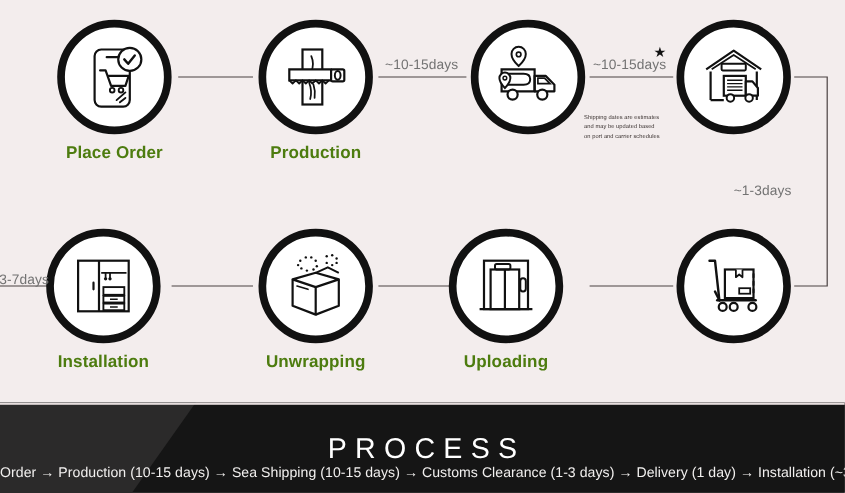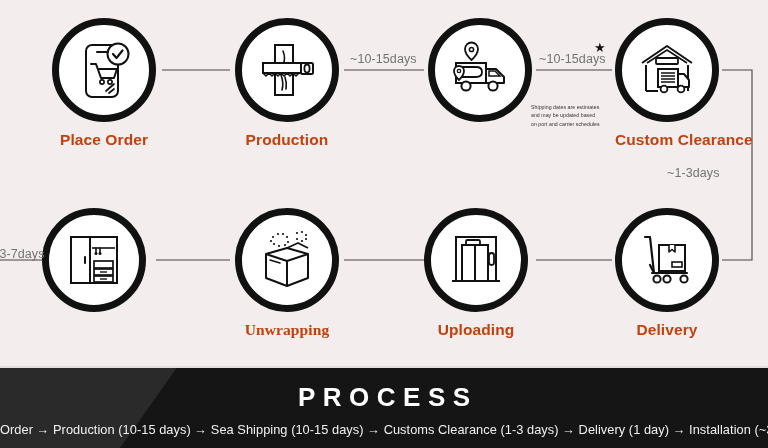--- a/index.html
+++ b/index.html
@@ -50,21 +50,21 @@
     justify-content: center;
     position: relative;
   }
   .circle svg {
     display: block;
   }
   .node-label {
     margin-top: 9px;
     font-size: 15.5px;
     font-weight: bold;
-    color: #c2410c;
+    color: #4d7c0f;
     letter-spacing: 0.1px;
     white-space: nowrap;
   }
 
   
   .duration {
     position: absolute;
     font-size: 12.5px;
     color: #737373;
     white-space: nowrap;
@@ -104,27 +104,27 @@
     width: 768px;
     height: 82px;
   }
   .banner-inner {
     position: relative;
     width: 768px;
     height: 82px;
   }
   .banner-title {
     position: absolute;
-    top: 16px;
+    top: 26px;
     left: 0;
     width: 768px;
     text-align: center;
     color: #FFFFFF;
     font-size: 26px;
-    font-weight: bold;
+    font-weight: normal;
     letter-spacing: 7.5px;
     text-indent: 7.5px;
   }
   .banner-summary {
     position: absolute;
     top: 56px;
     left: 0;
     width: 768px;
     text-align: center;
     color: #F2F0EF;
@@ -228,21 +228,20 @@
         <path d="M10 24 v26" stroke="#111" stroke-width="2"></path>
         <path d="M52 24 v26" stroke="#111" stroke-width="2"></path>
         <path d="M10 50 h12" stroke="#111" stroke-width="2"></path>
         <rect x="22" y="28" width="20" height="18" fill="#fff" stroke="#111" stroke-width="2"></rect>
         <path d="M25 32 h14 M25 35 h14 M25 38 h14 M25 41 h14" stroke="#111" stroke-width="1.3"></path>
         <path d="M42 33 h6 l5 6 v7 h-11 z" fill="#fff" stroke="#111" stroke-width="2" stroke-linejoin="round"></path>
         <circle cx="28" cy="48" r="3.4" fill="#fff" stroke="#111" stroke-width="1.8"></circle>
         <circle cx="45" cy="48" r="3.4" fill="#fff" stroke="#111" stroke-width="1.8"></circle>
       </svg>
     </div>
-    <div class="node-label">Custom Clearance</div>
   </div>
 
   <div class="duration" style="left:667px; top:166px;text-align:center;">~1-3days</div>
 
   <div class="node" style="left:42px; top:208px;">
     <div class="circle">
       <svg width="58" height="58" viewBox="0 0 58 58">
         <rect x="6" y="6" width="46" height="46" fill="none" stroke="#111" stroke-width="2"></rect>
         <line x1="25" y1="6" x2="25" y2="52" stroke="#111" stroke-width="2"></line>
         <line x1="20" y1="26" x2="20" y2="32" stroke="#111" stroke-width="2" stroke-linecap="round"></line>
@@ -250,25 +249,26 @@
         <path d="M31 17 v5 M35 17 v5" stroke="#111" stroke-width="1.6" stroke-linecap="round"></path>
         <circle cx="31" cy="22.5" r="1.5" fill="#111"></circle>
         <circle cx="35" cy="22.5" r="1.5" fill="#111"></circle>
         <rect x="29" y="30" width="19" height="7" fill="none" stroke="#111" stroke-width="1.7"></rect>
         <rect x="29" y="38" width="19" height="6" fill="none" stroke="#111" stroke-width="1.7"></rect>
         <rect x="29" y="45" width="19" height="6" fill="none" stroke="#111" stroke-width="1.7"></rect>
         <line x1="35" y1="41" x2="42" y2="41" stroke="#111" stroke-width="1.4"></line>
         <line x1="35" y1="48" x2="42" y2="48" stroke="#111" stroke-width="1.4"></line>
       </svg>
     </div>
+    <div class="node-label">Installation</div>
   </div>
 
   <div class="duration" style="left:-8px; top:247px;">~3-7days</div>
 
-  <div class="node" style="left:235px; top:208px;font-family:Liberation Serif, serif;">
+  <div class="node" style="left:235px; top:208px;">
     <div class="circle">
       <svg width="58" height="60" viewBox="0 0 58 60">
         <path d="M8 24 L29 18 L50 24 L29 31 Z" fill="none" stroke="#111" stroke-width="2" stroke-linejoin="round"></path>
         <path d="M8 24 v24 l21 8 v-25" fill="none" stroke="#111" stroke-width="2" stroke-linejoin="round"></path>
         <path d="M50 24 v24 l-21 8" fill="none" stroke="#111" stroke-width="2" stroke-linejoin="round"></path>
         <path d="M12 30 l10 3" stroke="#111" stroke-width="1.5" stroke-linecap="round"></path>
         <path d="M29 18 L40 13 L50 18" fill="none" stroke="#111" stroke-width="1.8" stroke-linejoin="round"></path>
         <g fill="#111">
           <circle cx="15" cy="7" r="1.1"></circle>
             <circle cx="20" cy="4" r="1.1"></circle>
@@ -284,21 +284,21 @@
           <circle cx="48" cy="5" r="1.1"></circle>
             <circle cx="48" cy="9" r="1.1"></circle>
           <circle cx="44" cy="11" r="1.1"></circle>
             <circle cx="39" cy="9" r="1.1"></circle>
         </g>
       </svg>
     </div>
     <div class="node-label">Unwrapping</div>
   </div>
 
-  <div class="node" style="left:424px; top:208px;">
+  <div class="node" style="left:408px; top:208px;">
     <div class="circle">
       <svg width="58" height="58" viewBox="0 0 58 58">
         <rect x="9" y="6" width="40" height="44" fill="none" stroke="#111" stroke-width="2"></rect>
         <rect x="15" y="14" width="26" height="36" fill="none" stroke="#111" stroke-width="2"></rect>
         <line x1="28" y1="14" x2="28" y2="50" stroke="#111" stroke-width="2"></line>
         <rect x="19" y="9" width="14" height="5" rx="1.5" fill="none" stroke="#111" stroke-width="1.8"></rect>
         <rect x="42" y="22" width="5" height="12" rx="2.4" fill="none" stroke="#111" stroke-width="1.8"></rect>
         <line x1="5" y1="50" x2="53" y2="50" stroke="#111" stroke-width="2.2"></line>
       </svg>
     </div>
@@ -313,21 +313,20 @@
         <path d="M17 42 l-4 -8" stroke="#111" stroke-width="2.2" stroke-linecap="round"></path>
         <rect x="22" y="14" width="26" height="26" fill="#fff" stroke="#111" stroke-width="2"></rect>
         <path d="M32 14 v7 l3 -2.5 l3 2.5 v-7" fill="#fff" stroke="#111" stroke-width="1.6" stroke-linejoin="round"></path>
         <rect x="35" y="31" width="10" height="5" fill="none" stroke="#111" stroke-width="1.6"></rect>
         <path d="M48 18 v3 M48 25 v3 M48 32 v3" stroke="#111" stroke-width="1.8" stroke-linecap="round"></path>
         <circle cx="20" cy="48" r="3.6" fill="#fff" stroke="#111" stroke-width="2"></circle>
         <circle cx="30" cy="48" r="3.6" fill="#fff" stroke="#111" stroke-width="2"></circle>
         <circle cx="47" cy="48" r="3.6" fill="#fff" stroke="#111" stroke-width="2"></circle>
       </svg>
     </div>
-    <div class="node-label">Delivery</div>
   </div>
 
   <div class="banner">
     <svg class="banner-diagonal" viewBox="0 0 768 82" preserveAspectRatio="none">
       <rect x="0" y="0" width="768" height="82" fill="#151515"></rect>
       <path d="M0 0 L178 0 L120 82 L0 82 Z" fill="#2B2A2A"></path>
     </svg>
     <div class="banner-topline"></div>
     <div class="banner-inner">
       <div class="banner-title">PROCESS</div>

